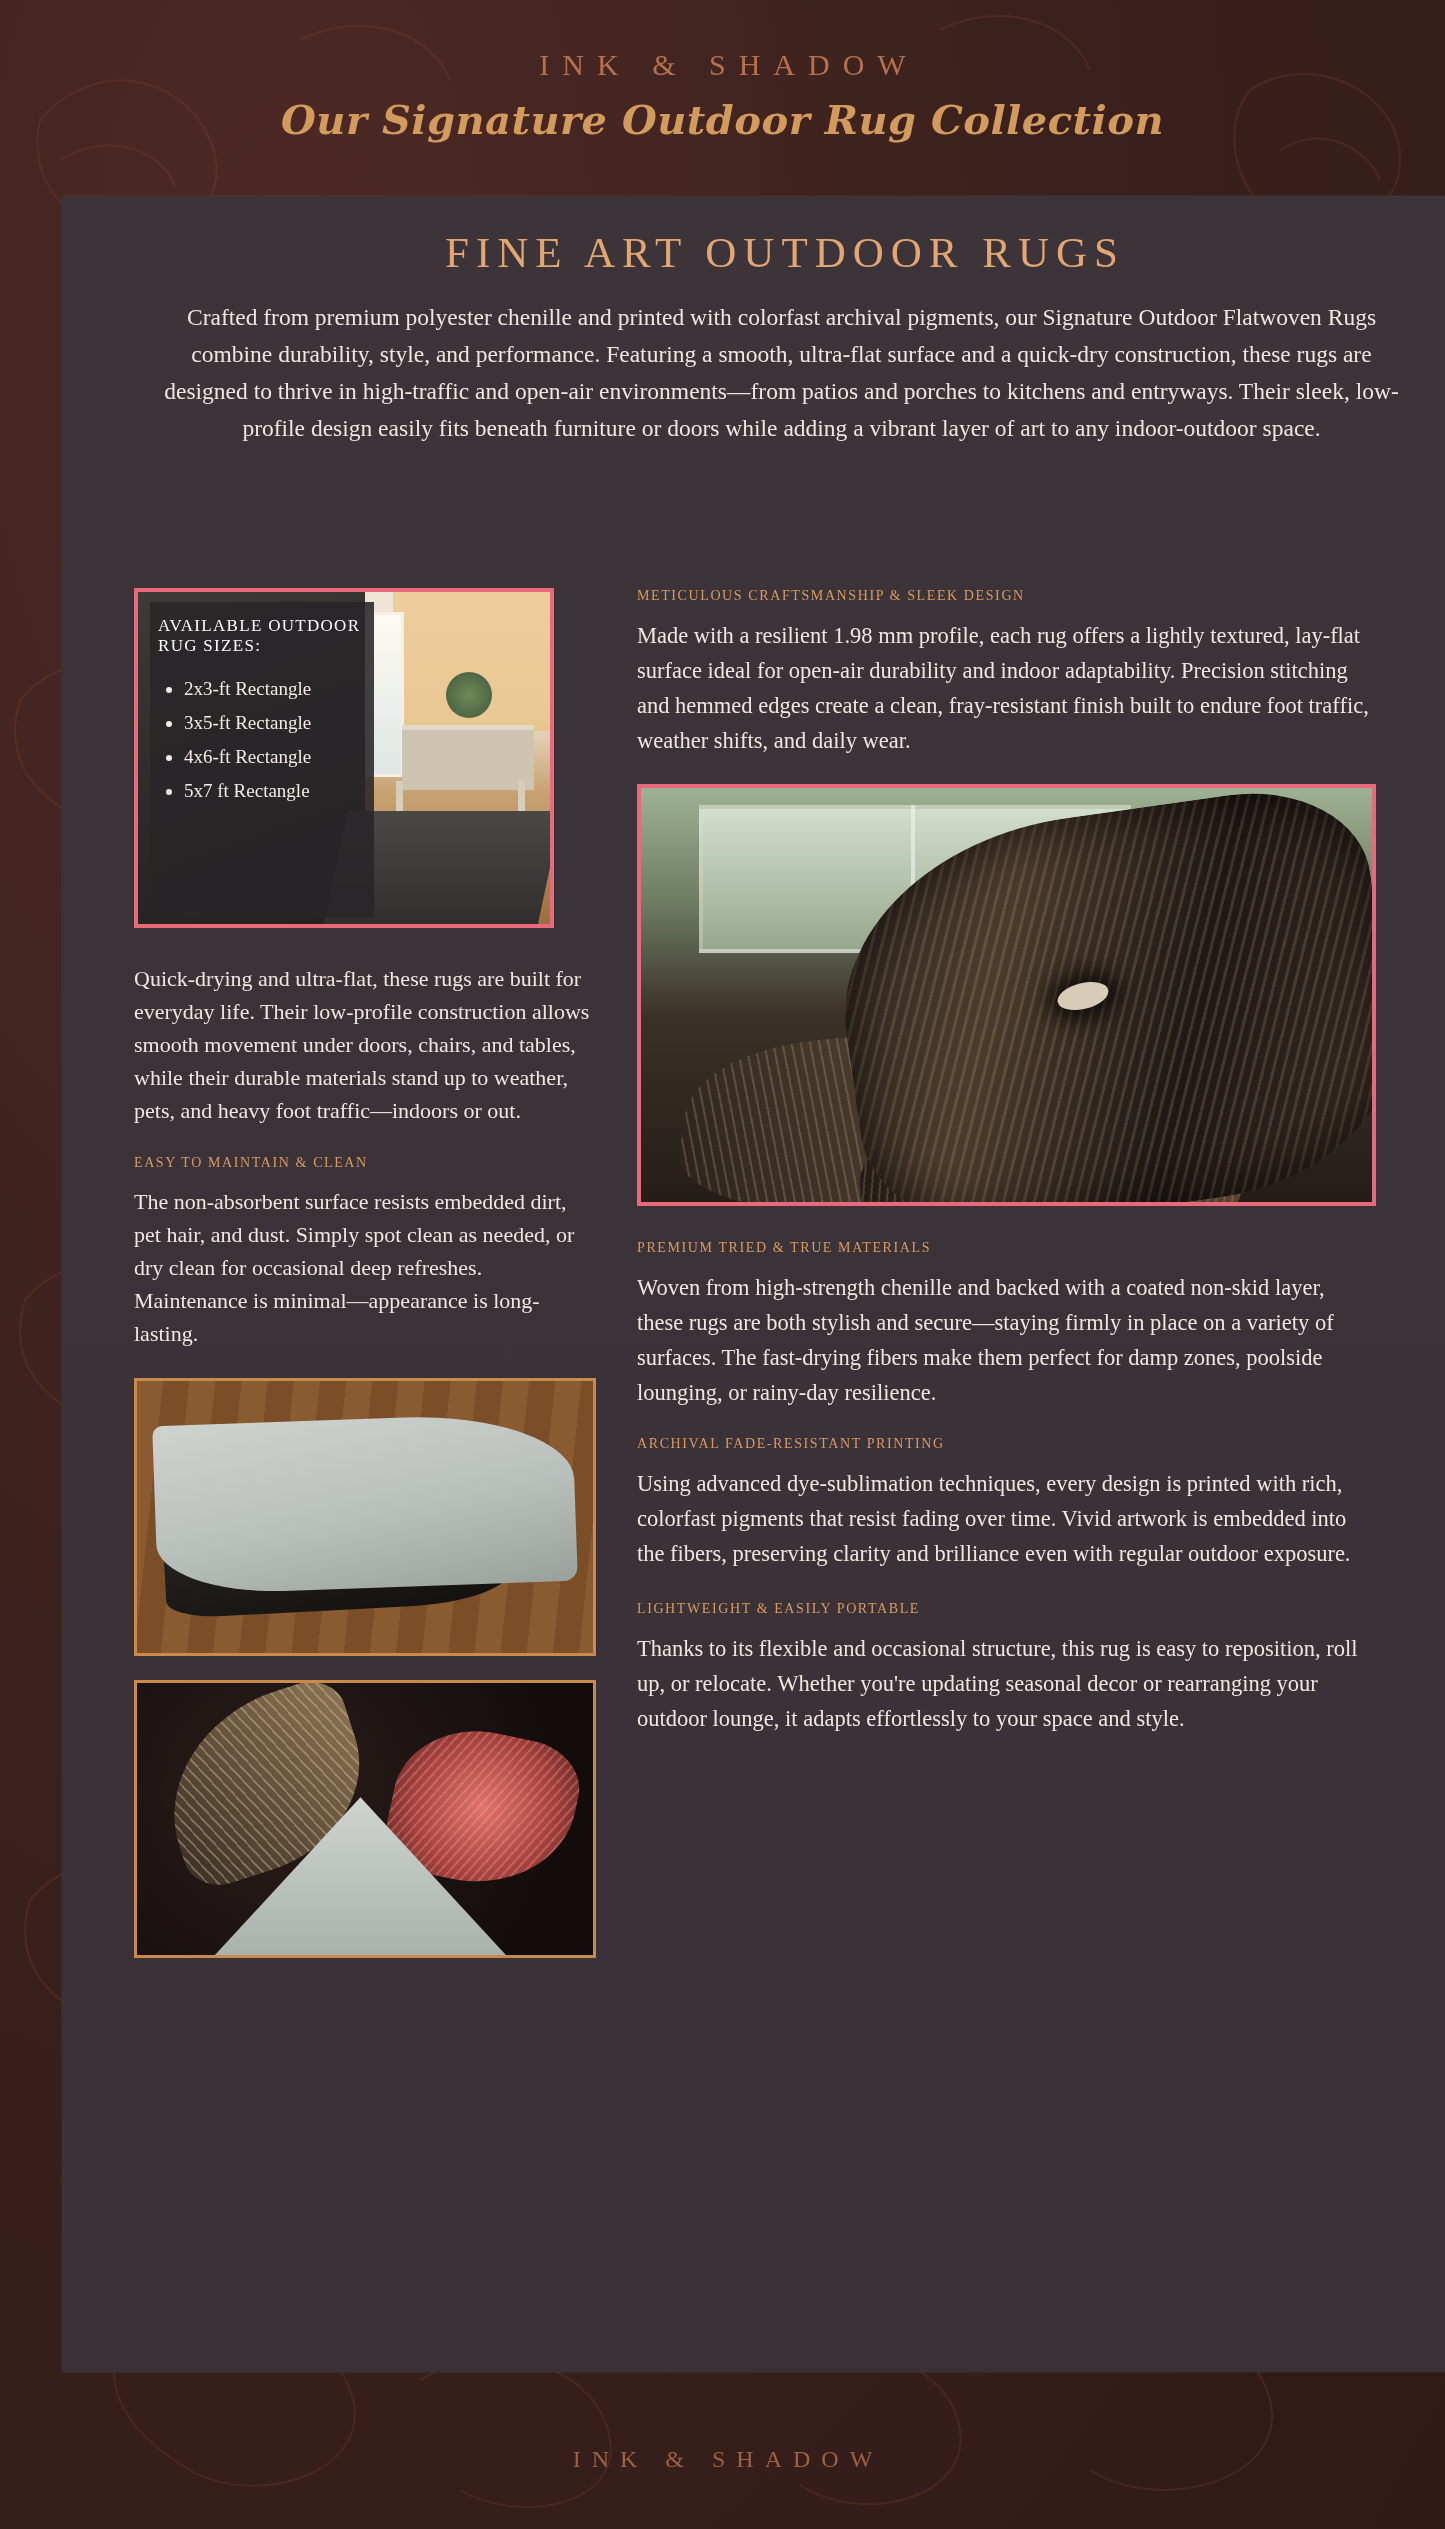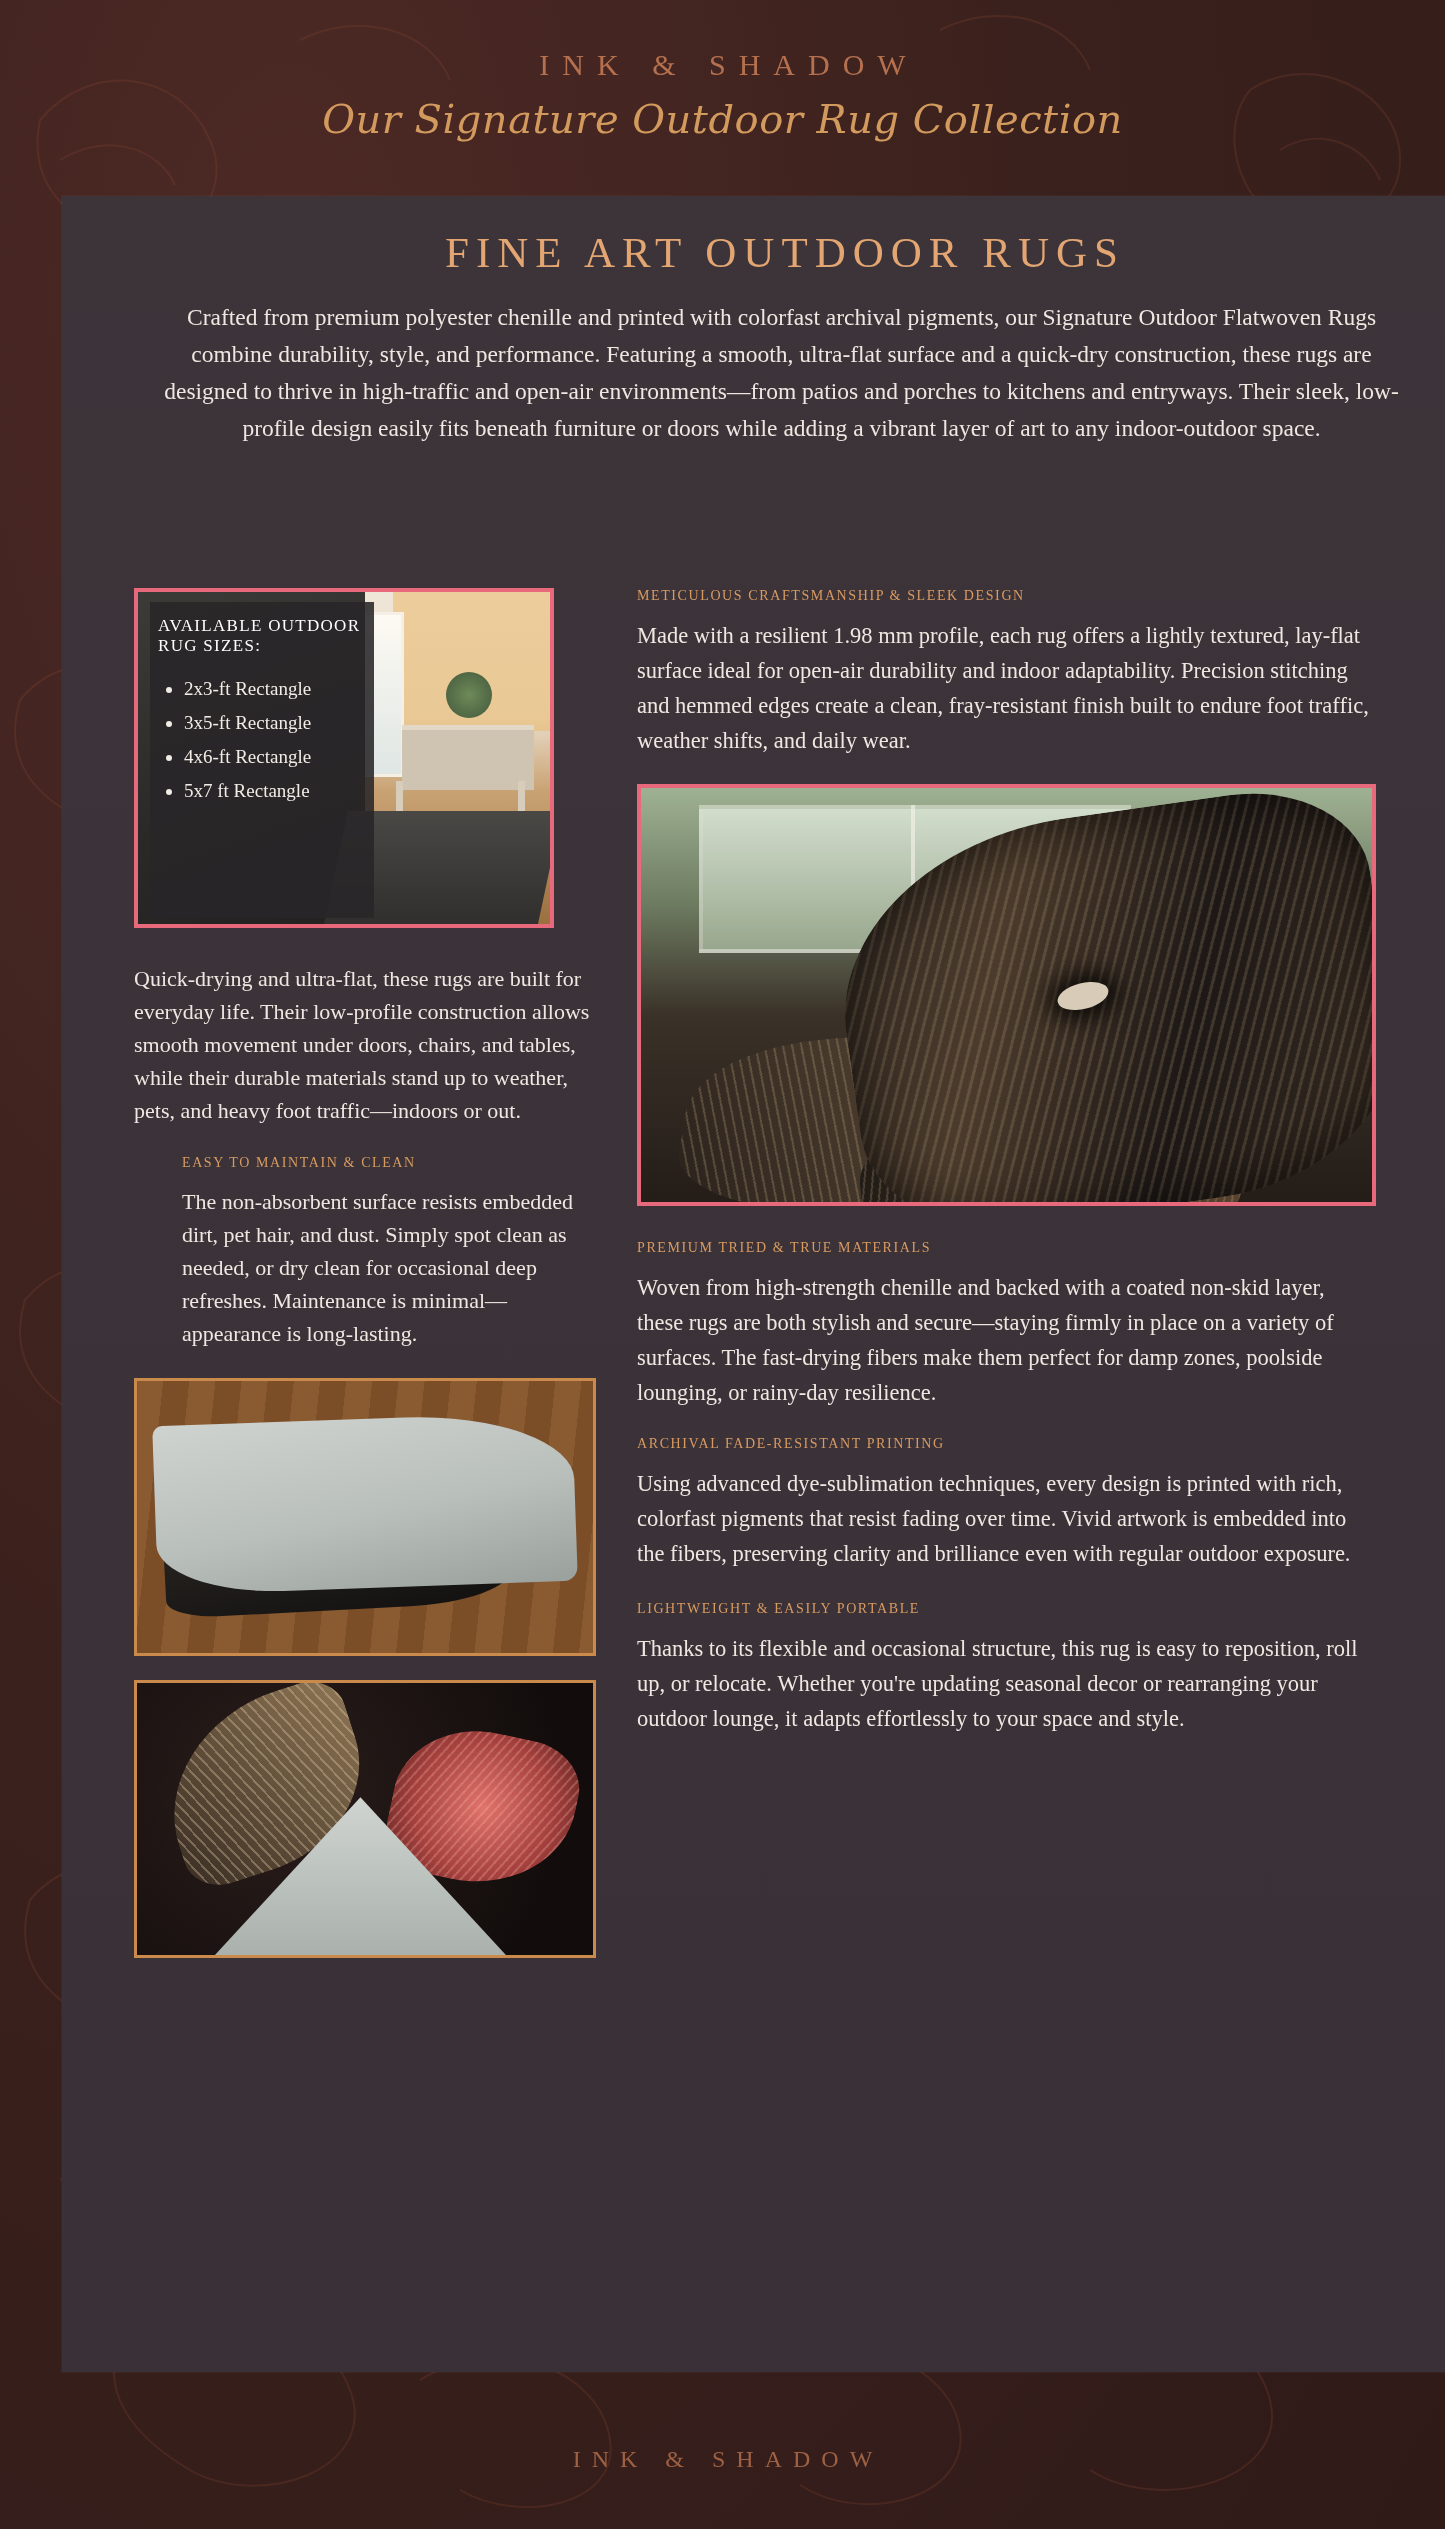--- a/index.html
+++ b/index.html
@@ -47,20 +47,21 @@
     color: #b5714f;
     text-indent: 13px;
   }
   .script-title {
     margin-top: 14px;
     font-family: "DejaVu Serif", serif;
     font-style: italic;
     font-size: 40px;
     color: #d39a5e;
     letter-spacing: .5px;
+    font-weight: bold;
   }
 
   
   .card {
     position: absolute;
     left: 62px;
     top: 196px;
     width: 1391px;
     height: 2176px;
     background: #3b3339;
@@ -461,21 +462,21 @@
               <li>4x6-ft Rectangle</li>
               <li>5x7 ft Rectangle</li>
             </ul>
           </div>
         </div>
 
         <div class="blk" style="margin-top:34px;">
           <p class="body-text">Quick-drying and ultra-flat, these rugs are built for everyday life. Their low-profile construction allows smooth movement under doors, chairs, and tables, while their durable materials stand up to weather, pets, and heavy foot traffic—indoors or out.</p>
         </div>
 
-        <div class="blk" style="margin-top:28px;margin-left:48px;">
+        <div class="blk" style="margin-top:28px;">
           <div class="sec-head">EASY TO MAINTAIN &amp; CLEAN</div>
           <p class="body-text">The non-absorbent surface resists embedded dirt, pet hair, and dust. Simply spot clean as needed, or dry clean for occasional deep refreshes. Maintenance is minimal—appearance is long-lasting.</p>
         </div>
 
         <div class="frame gold photo-back" style="margin-top:28px;">
           <div class="floor"></div>
           <div class="rugdark"></div>
           <div class="rugflip"></div>
         </div>
 

